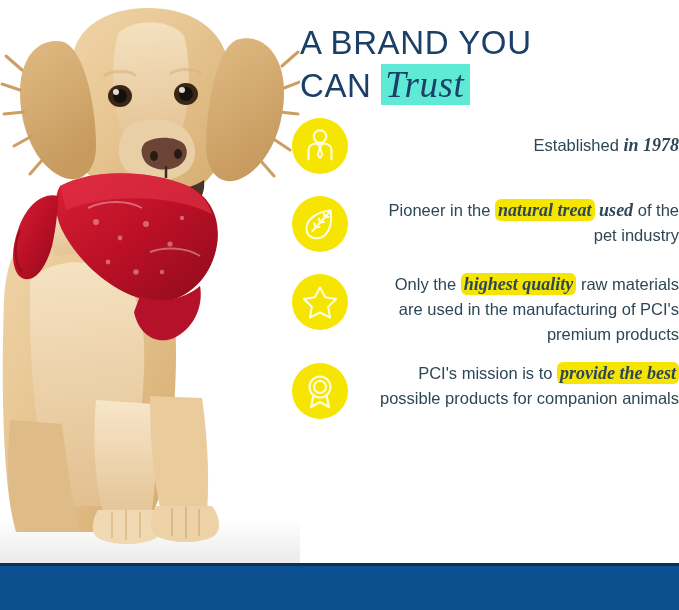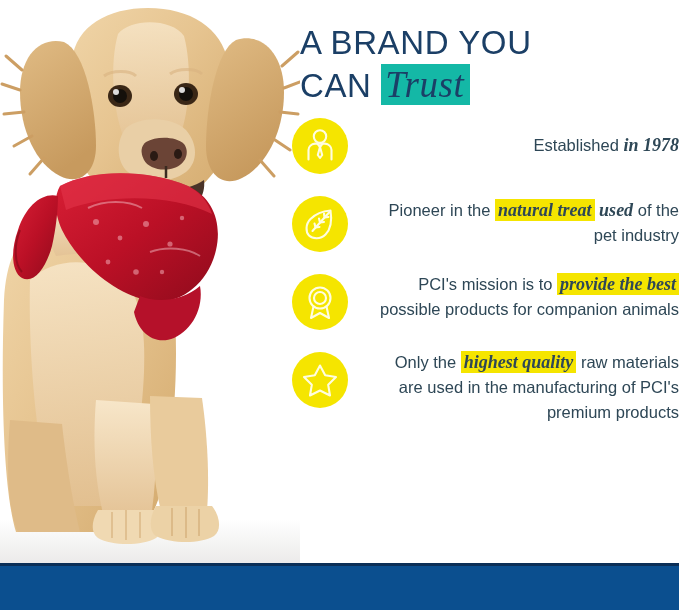--- a/index.html
+++ b/index.html
@@ -66,21 +66,21 @@
     line-height: 42px;
     letter-spacing: 0.6px;
     font-weight: 400;
   }
   .headline .l1 { display: block; white-space: nowrap; }
   .headline .l2 { display: block; white-space: nowrap; }
   .headline .trust {
     font-family: "Liberation Serif", serif;
     font-style: italic;
     font-size: 37px;
-    background: #14b8a6;
+    background: #5eead4;
     padding: 0 6px 0 4px;
     box-decoration-break: clone;
     -webkit-box-decoration-break: clone;
     color: #1b3f66;
   }
 
   
   .features {
     position: absolute;
     left: 0px;
@@ -119,20 +119,21 @@
     font-family: "Liberation Serif", serif;
     font-style: italic;
     font-weight: bold;
     font-size: 18px;
     color: #2e4756;
   }
   .feature .ftext .hl {
     background: #f5e500;
     padding: 1px 3px;
     box-decoration-break: clone;
+    border-radius: 6px;
     -webkit-box-decoration-break: clone;
   }
   .feature .ftext em.plain {
     background: transparent;
   }
 
   
   .feature.f1 { margin-bottom: 20px; }
   .feature.f1 .ftext { padding-top: 15px; }
   .feature.f2 { margin-bottom: 20px; }
@@ -313,47 +314,47 @@
               <path d="M29.5 8 L12.5 27"></path>
               <path d="M24.5 13.5 L24 9.5 M24.5 13.5 L28.5 13 M20 18.5 L19 14.5 M20 18.5 L24 18 M15.5 23.5 L14.5 19.5 M15.5 23.5 L19.5 23"></path>
             </g>
           </svg>
         </div>
         <div class="ftext">
           <span>Pioneer in the </span><span class="hl">natural treat</span><span> </span><em class="plain">used</em><span> of the pet industry</span>
         </div>
       </div>
 
+      <div class="feature f4">
+        <div class="badge">
+          <svg width="40" height="40" viewBox="0 0 40 40">
+            <g fill="none" stroke="#fffde0" stroke-width="2.1" stroke-linecap="round" stroke-linejoin="round">
+              <path d="M20 5.5 L25.2 15.3 L36 17 L28.2 24.8 L30 35.5 L20 30.5 L10 35.5 L11.8 24.8 L4 17 L14.8 15.3 Z"></path>
+            </g>
+          </svg>
+        </div>
+        <div class="ftext">
+          <span>Only the </span><span class="hl">highest quality</span><span> raw materials are used in the manufacturing of PCI's premium products</span>
+        </div>
+      </div>
+
       <div class="feature f3">
         <div class="badge">
           <svg width="40" height="40" viewBox="0 0 40 40">
             <g fill="none" stroke="#fffde0" stroke-width="2.1" stroke-linecap="round" stroke-linejoin="round">
               <circle cx="20" cy="16" r="10.5"></circle>
               <circle cx="20" cy="16" r="6"></circle>
               <path d="M13.5 24.5 L11 36 L20 31 L29 36 L26.5 24.5"></path>
             </g>
           </svg>
         </div>
         <div class="ftext">
           <span>PCI's mission is to </span><span class="hl">provide the best</span><span> possible products for companion animals</span>
         </div>
       </div>
 
-      <div class="feature f4">
-        <div class="badge">
-          <svg width="40" height="40" viewBox="0 0 40 40">
-            <g fill="none" stroke="#fffde0" stroke-width="2.1" stroke-linecap="round" stroke-linejoin="round">
-              <path d="M20 5.5 L25.2 15.3 L36 17 L28.2 24.8 L30 35.5 L20 30.5 L10 35.5 L11.8 24.8 L4 17 L14.8 15.3 Z"></path>
-            </g>
-          </svg>
-        </div>
-        <div class="ftext">
-          <span>Only the </span><span class="hl">highest quality</span><span> raw materials are used in the manufacturing of PCI's premium products</span>
-        </div>
-      </div>
-
     </div>
   </div>
 
   <div class="bottom-rule"></div>
   <div class="bottom-bar"></div>
 
 </div>
 
 </body></html>

